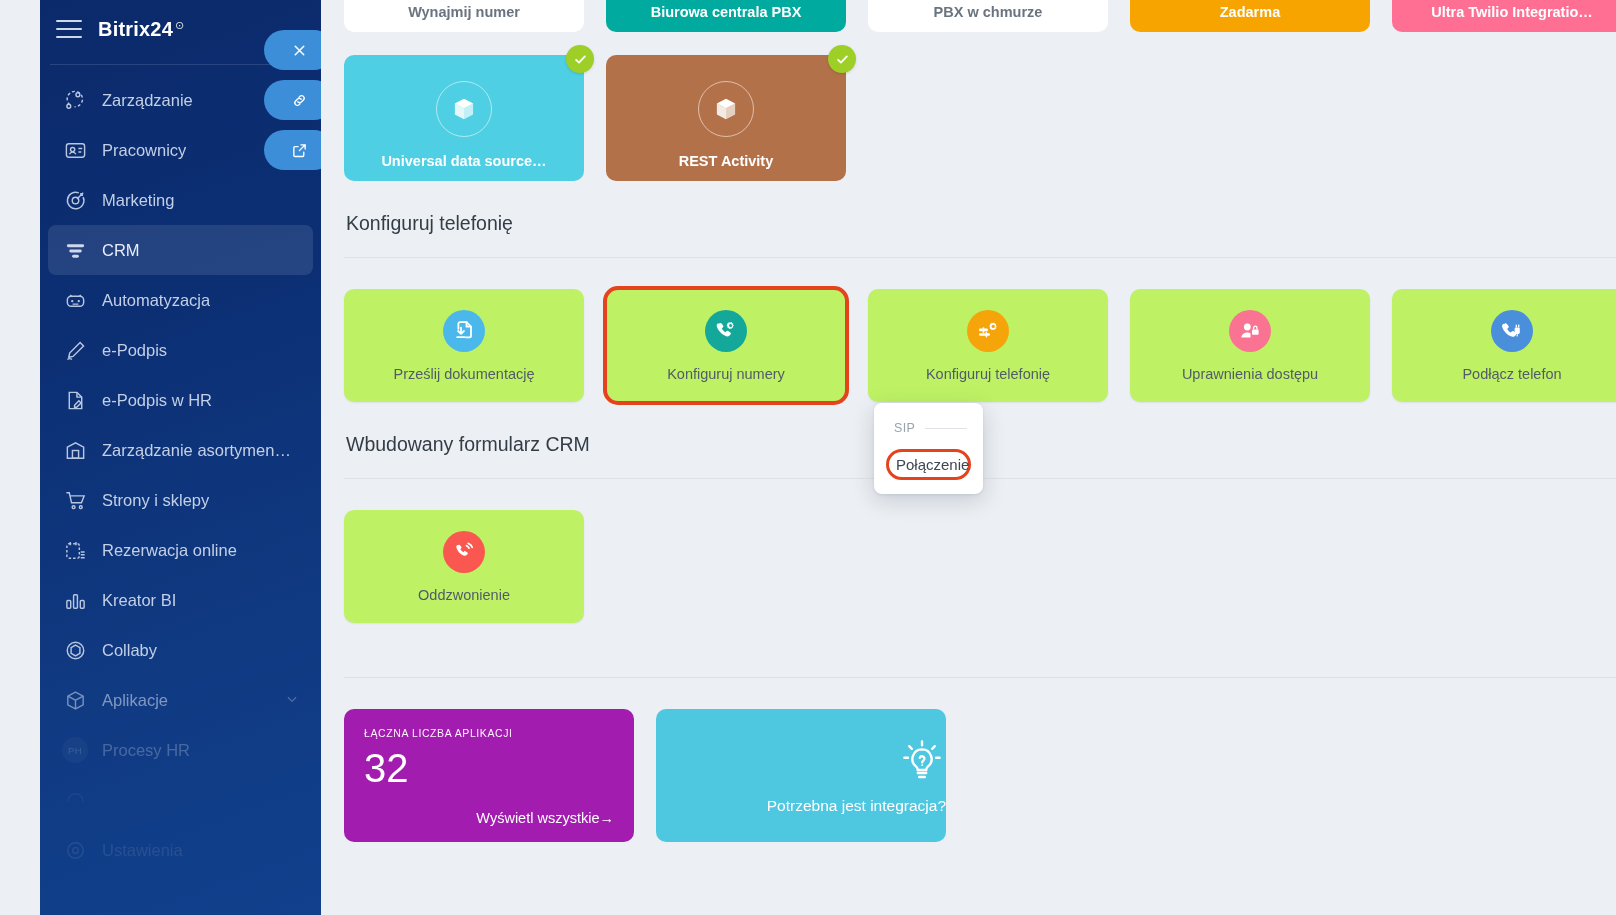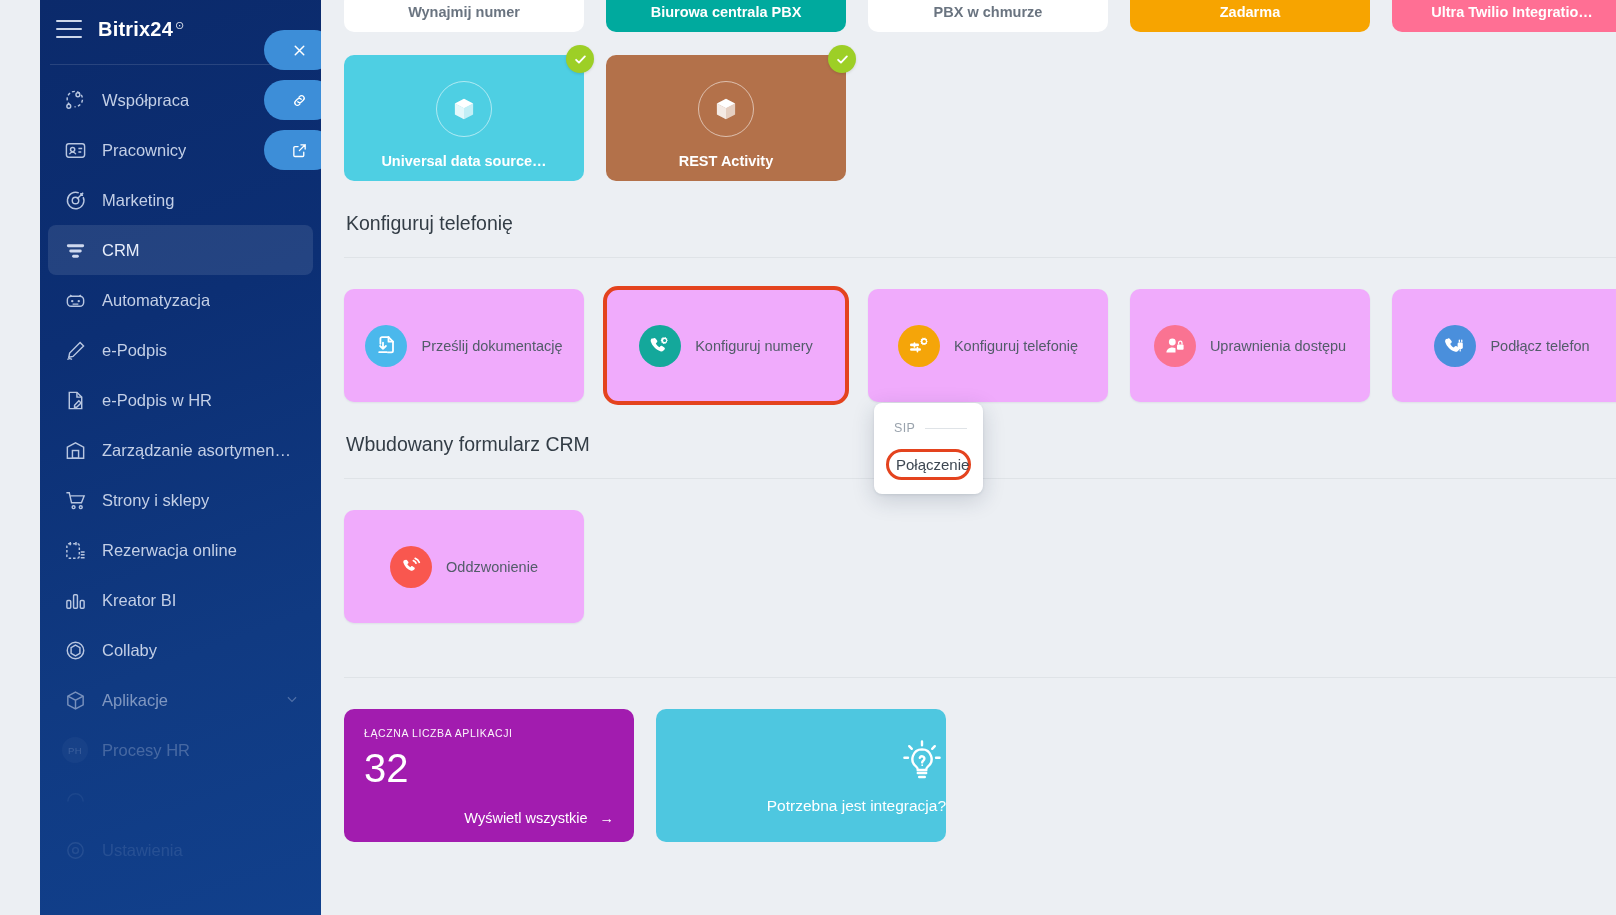--- a/index.html
+++ b/index.html
@@ -107,24 +107,24 @@
   .sec-rule { height: 1px; background: #dfe3e7; margin-top: 22px; }
 
   
   .grid {
     display: grid;
     grid-template-columns: repeat(5, 1fr);
     gap: 22px;
   }
   .card {
     position: relative;
-    height: 113px; background: #f0abfc;
+    height: 113px; background: #bef264;
     border-radius: 10px;
     box-shadow: 0 1px 2px rgba(20,40,70,.07);
-    display: flex; flex-direction: row;
+    display: flex; flex-direction: column;
     align-items: center; justify-content: center;
     gap: 14px; cursor: pointer;
   }
   .card .cap {
     font-size: 14.5px; color: #525c69;
   }
   .card.selected {
     outline: 4px solid #e4431e;
     outline-offset: -1px;
     border-radius: 12px;
@@ -178,21 +178,21 @@
     font-size: 10.5px; letter-spacing: .6px; color: #ffffff;
     text-transform: uppercase; opacity: .95;
   }
   .promo .bignum {
     font-size: 40px; color: #ffffff; font-weight: normal;
     line-height: 1; margin-top: 9px;
   }
   .promo .cta {
     margin-top: auto; align-self: flex-end;
     font-size: 14.5px; color: #ffffff;
-    display: flex; align-items: center; gap: 12px;
+    display: flex; align-items: center; 
   }
   .promo.ask {
     width: 290px; height: 133px; background: #4ec7e0;
     display: flex; flex-direction: column;
     align-items: flex-end; justify-content: center; gap: 8px;
   }
   .promo.ask .asktext { font-size: 15.5px; color: #ffffff; }
 
   
   .popup {
@@ -254,21 +254,21 @@
     <nav class="nav">
 
       <div class="nav-item">
         <span class="ico">
           <svg width="23" height="23" viewBox="0 0 24 24" fill="none" stroke="#b8c6e0" stroke-width="1.5">
             <path d="M6 16.5a8 8 0 1 1 5 2" stroke-dasharray="3 2.4"></path>
               <circle cx="5" cy="18" r="2"></circle>
               <circle cx="14.5" cy="6" r="2"></circle>
           </svg>
         </span>
-        <span class="lbl">Współpraca</span>
+        <span class="lbl">Zarządzanie</span>
       </div>
 
       <div class="nav-item">
         <span class="ico">
           <svg width="23" height="23" viewBox="0 0 24 24" fill="none" stroke="#b8c6e0" stroke-width="1.5">
             <rect x="2.5" y="5" width="19" height="14" rx="2.5"></rect>
               <circle cx="9" cy="11" r="2.2"></circle>
             <path d="M5.6 16c.7-1.6 2-2.3 3.4-2.3S11.7 14.4 12.4 16M15 10h4M15 13.5h3"></path>
           </svg>
         </span>

